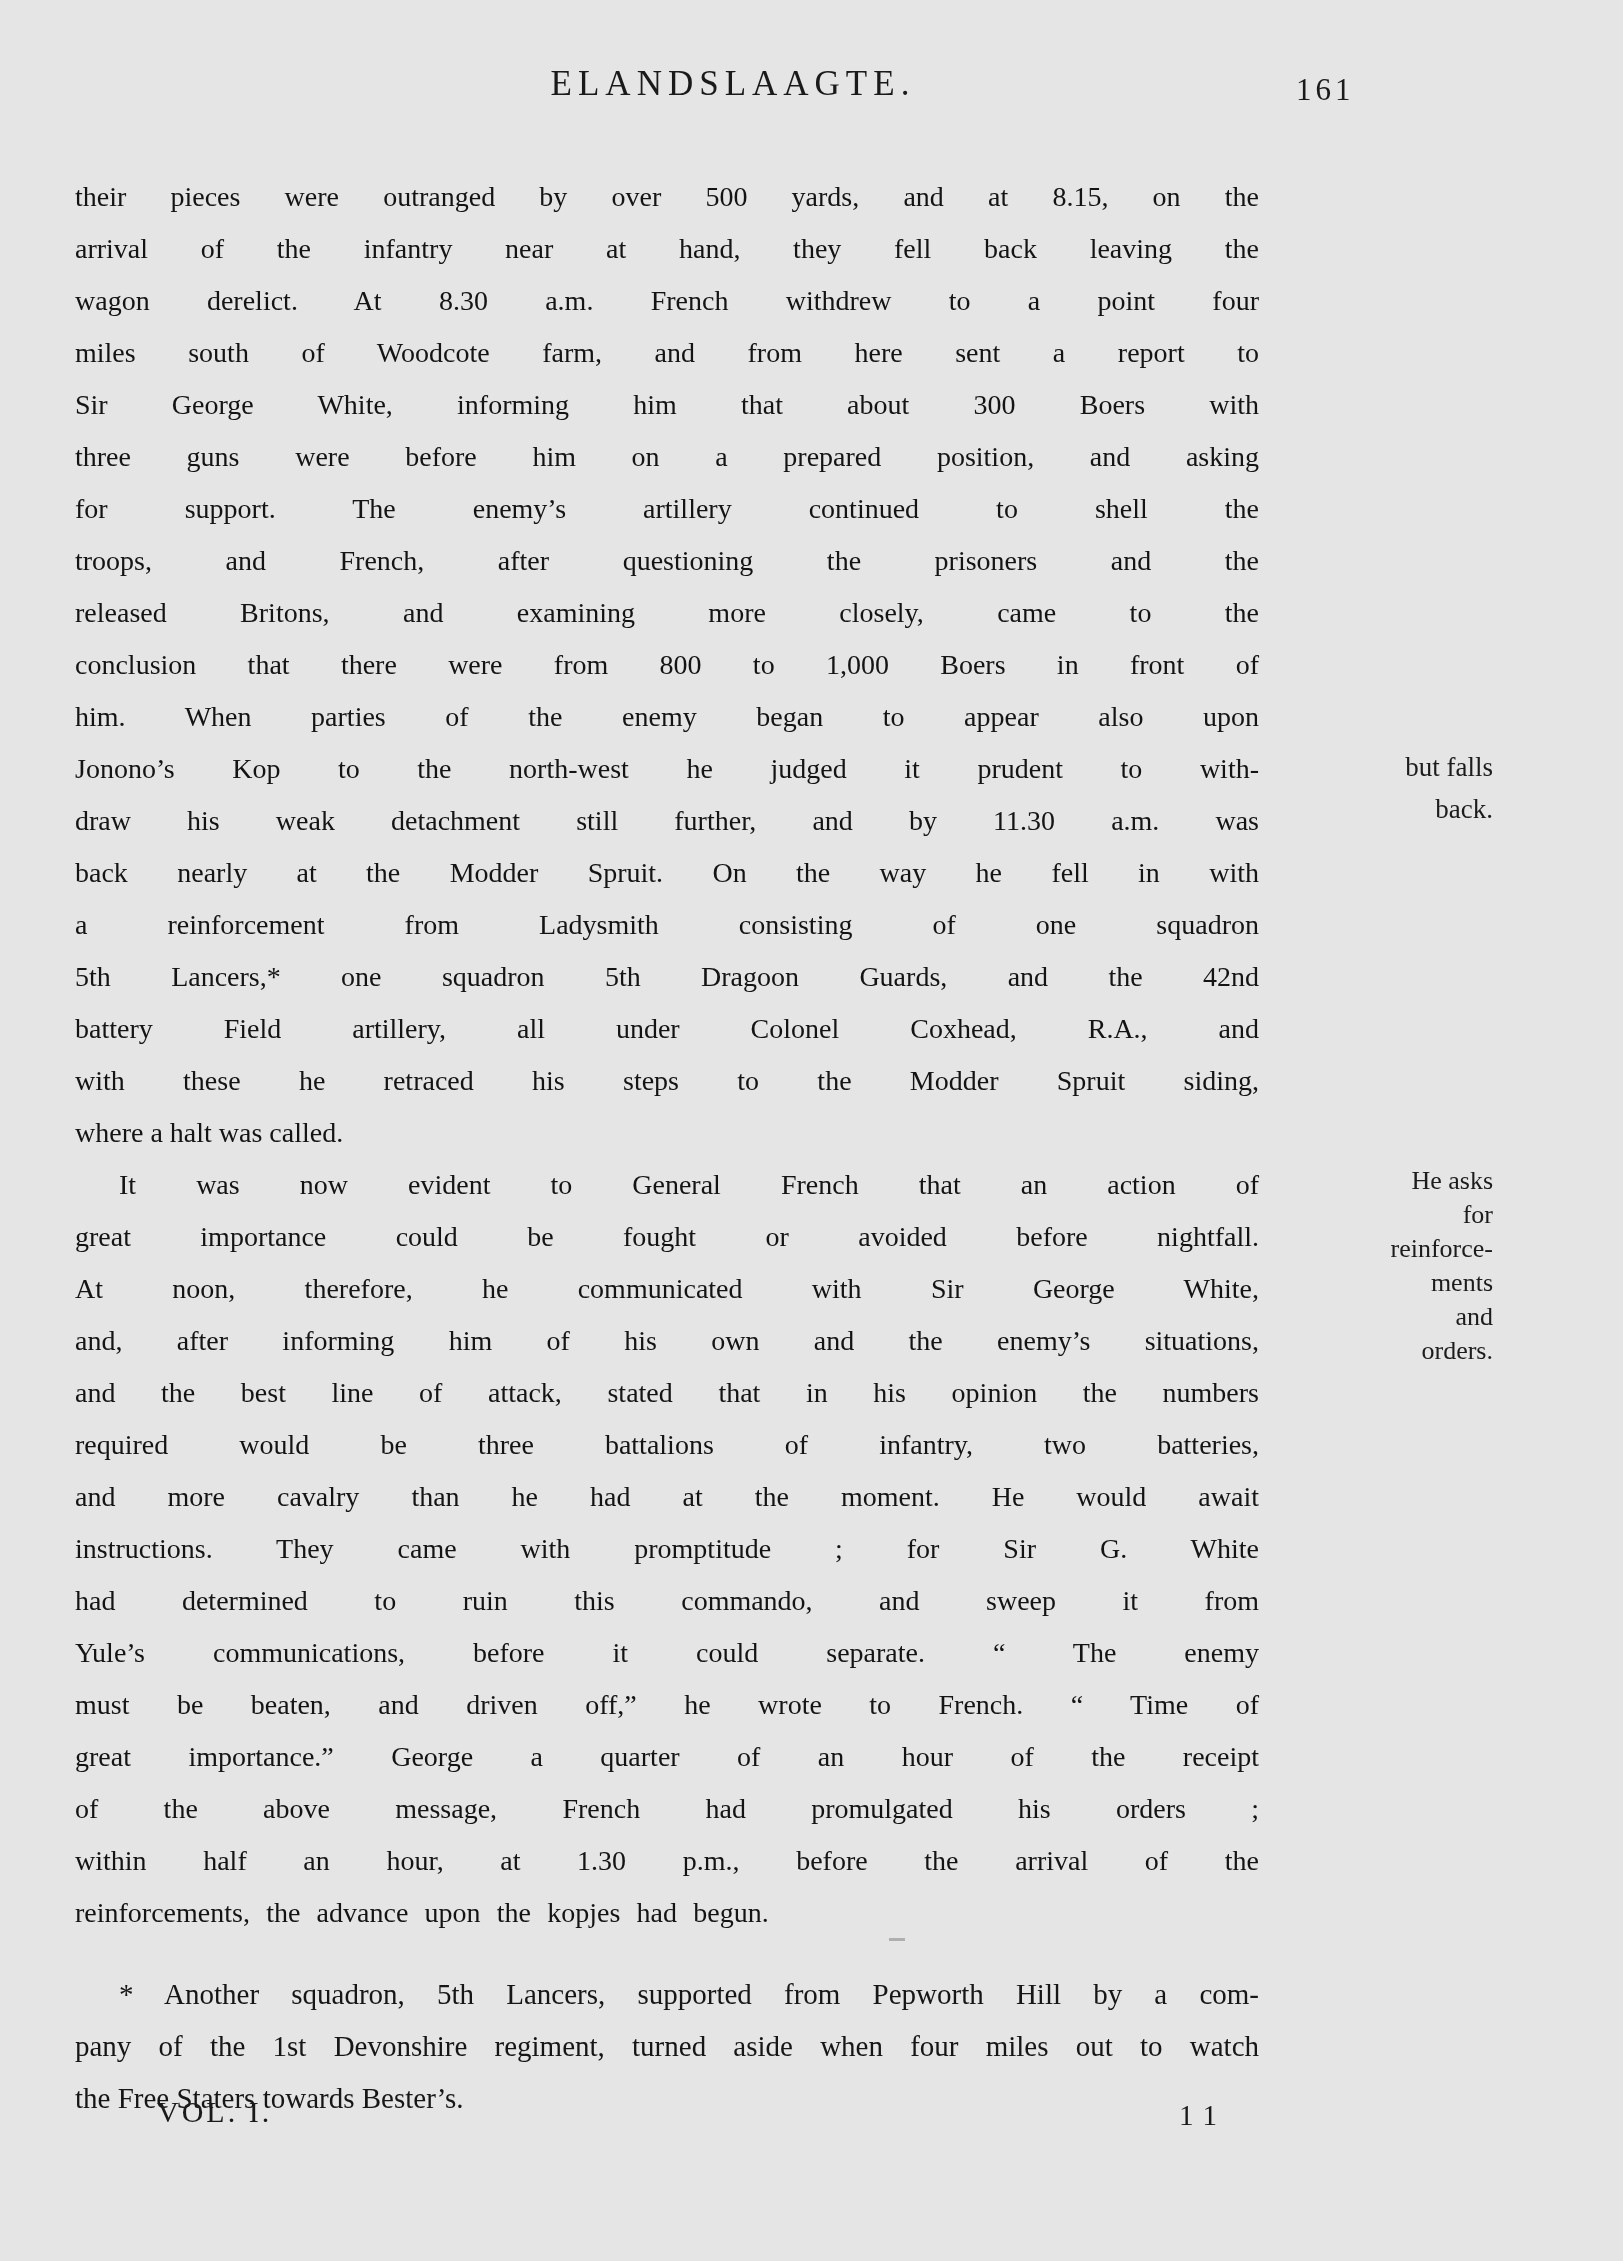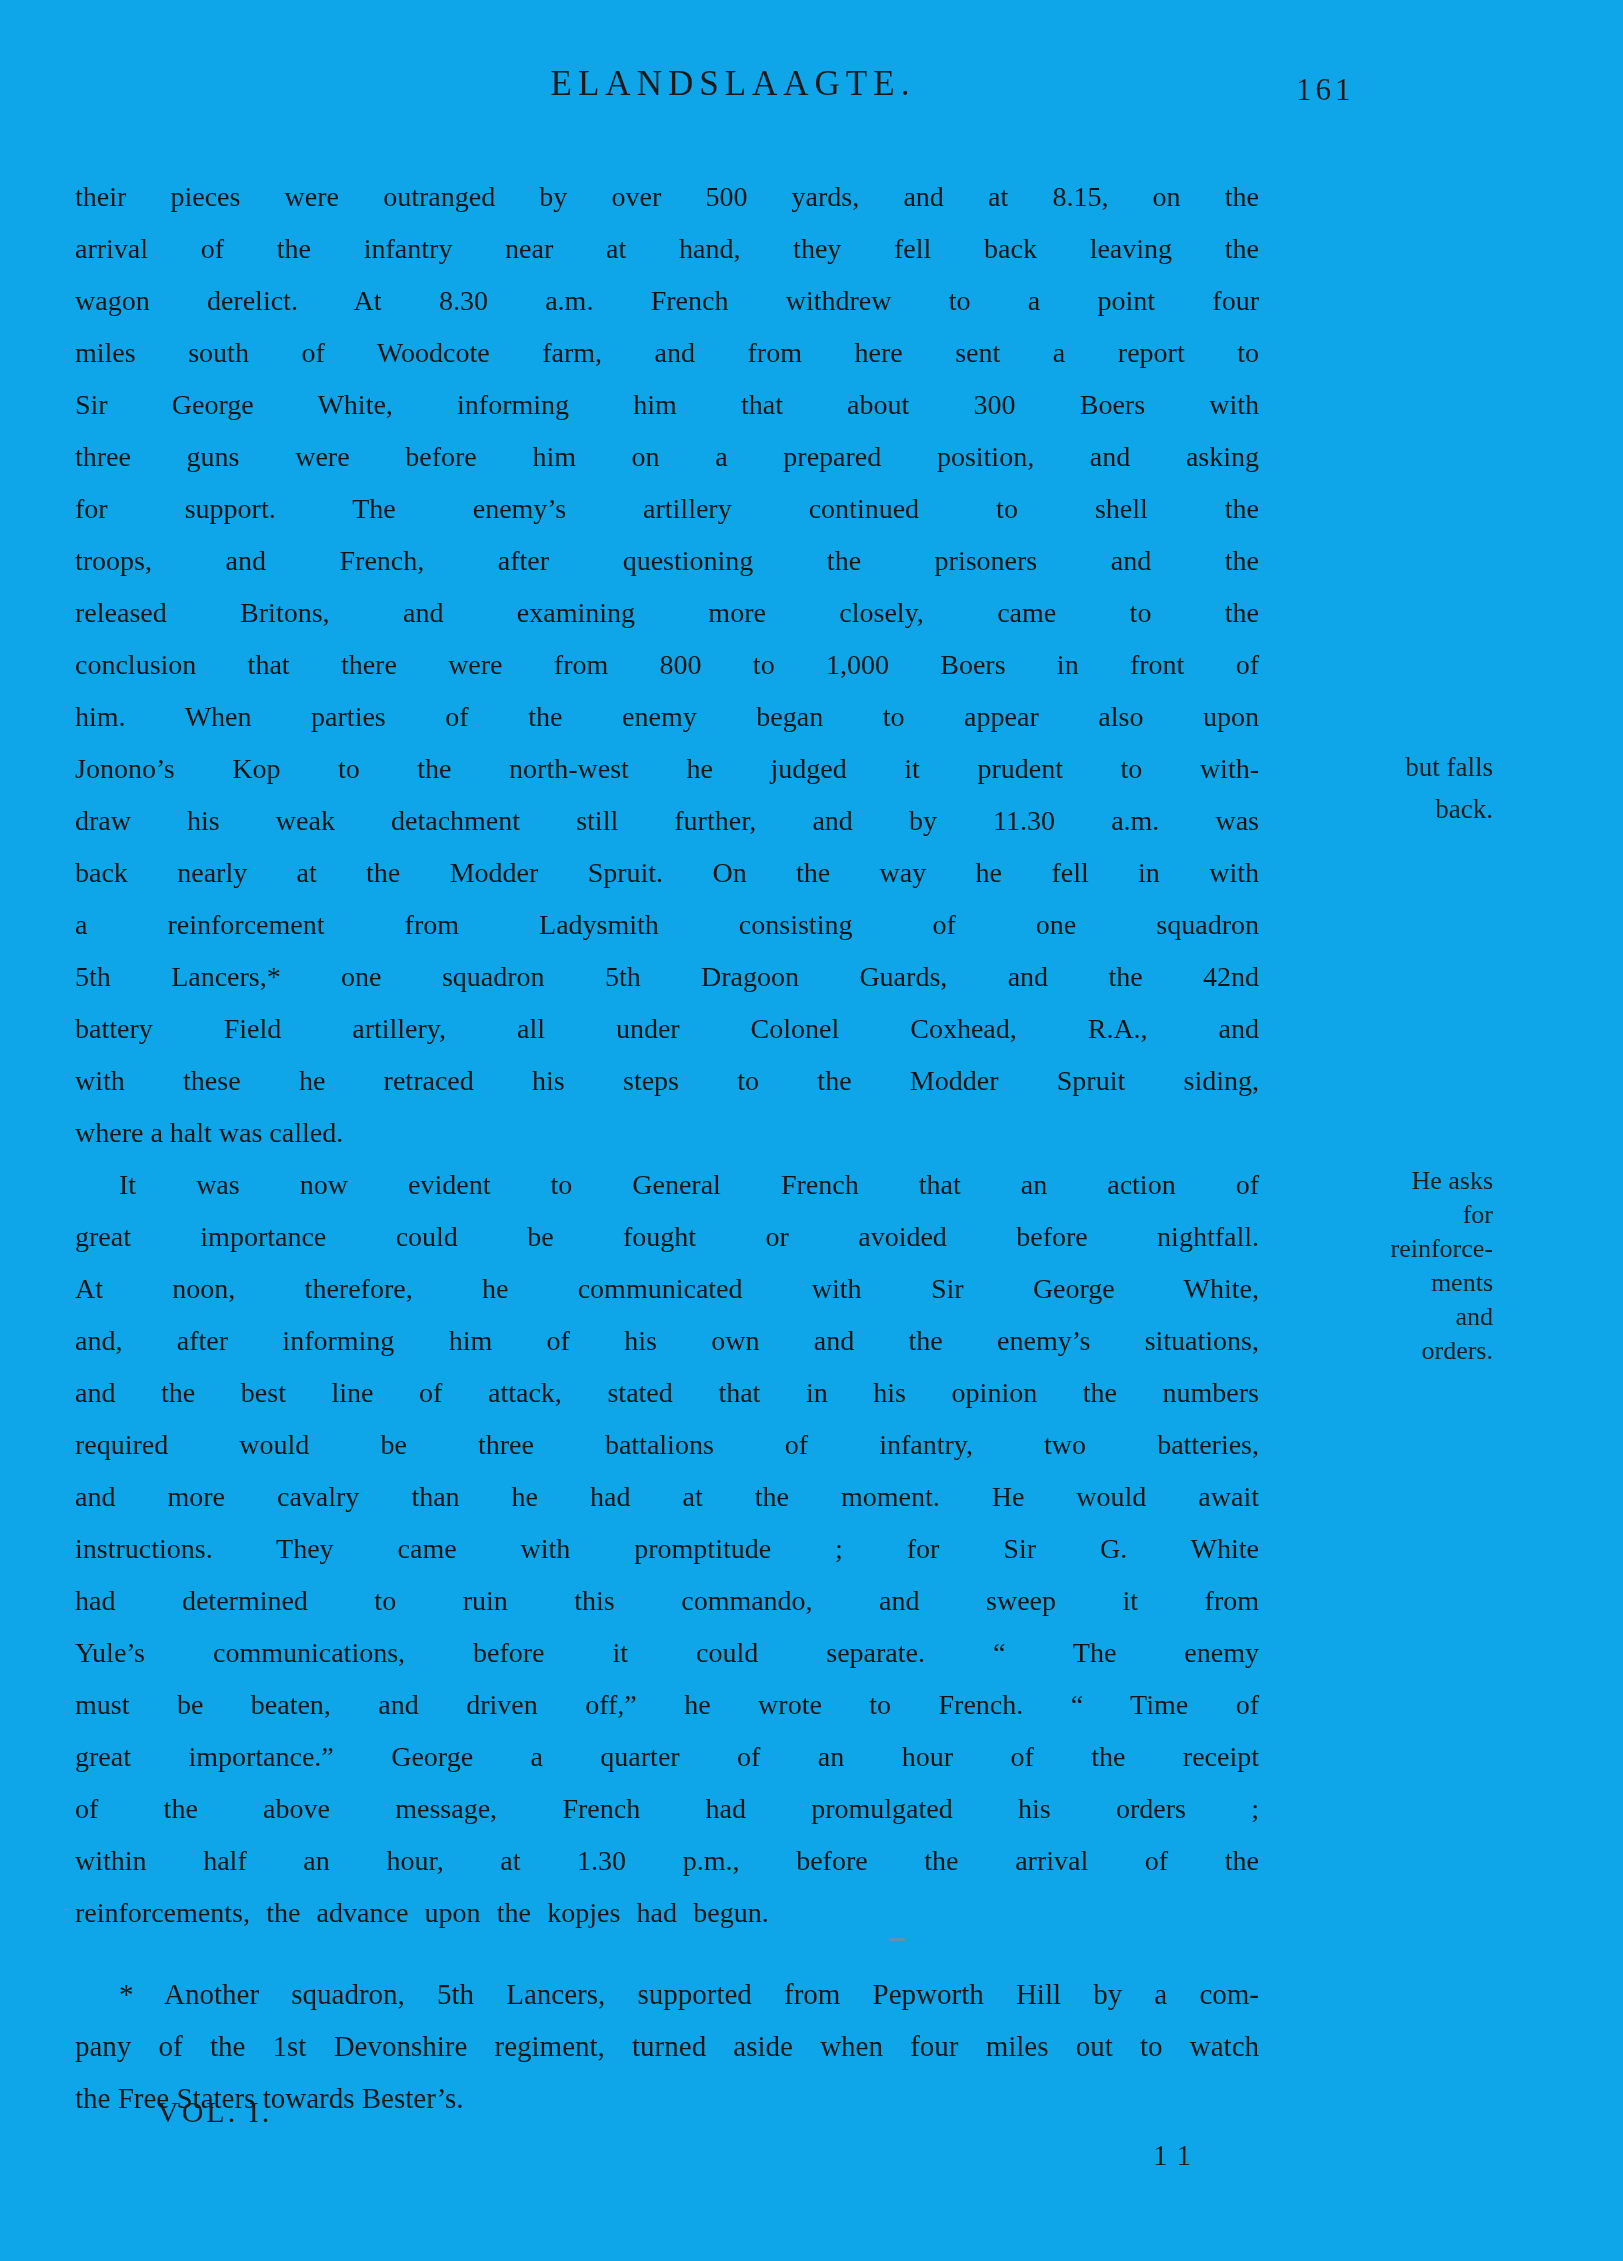--- a/index.html
+++ b/index.html
@@ -4,21 +4,21 @@
 <style>
   html, body {
     margin: 0;
     padding: 0;
     background: #ffffff;
   }
   .page {
     position: relative;
     width: 1624px;
     height: 2262px;
-    background: #0ea5e9;
+    background: #e5e5e5;
     color: #161616;
     font-family: "Liberation Serif", "DejaVu Serif", serif;
     overflow: hidden;
   }
   .running-title {
     position: absolute;
     top: 64px;
     left: 141px;
     width: 1184px;
     text-align: center;
@@ -99,25 +99,24 @@
     position: absolute;
     top: 2095px;
     left: 157px;
     font-size: 30px;
     letter-spacing: 3px;
     color: #1a1a1a;
   }
   .footer-signature {
     position: absolute;
     top: 2099px;
-    left: 1153px;
+    left: 1179px;
     font-size: 29px;
     letter-spacing: 10px;
     color: #1a1a1a;
-    margin-top: 40px;
   }
 </style>
 </head>
 <body>
 
 <div class="page">
 
   <div class="running-title">ELANDSLAAGTE.</div>
   <div class="page-number">161</div>
 

